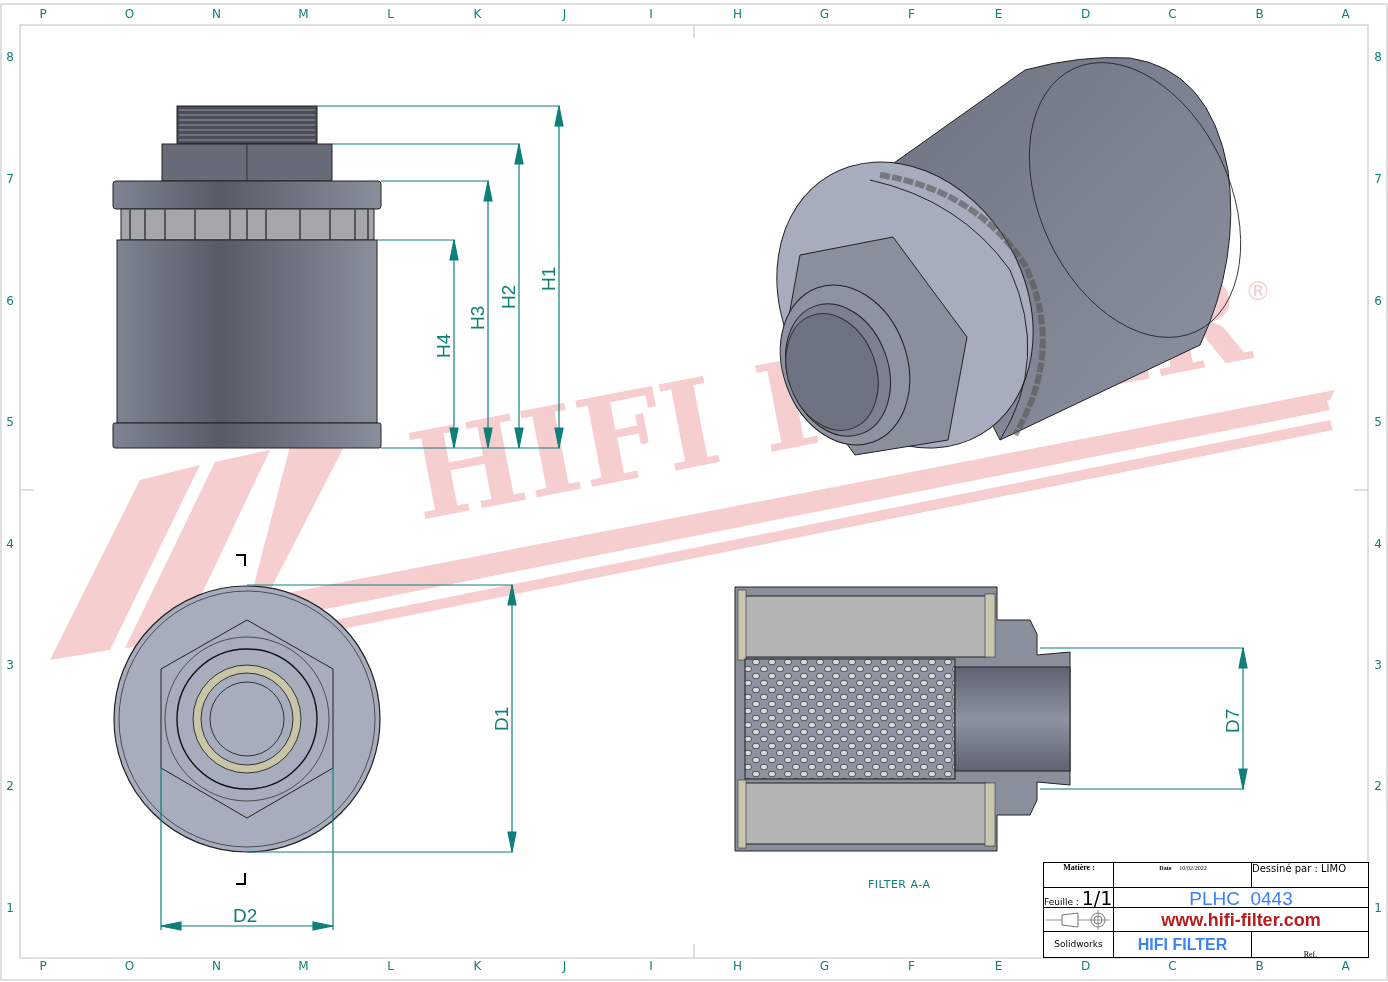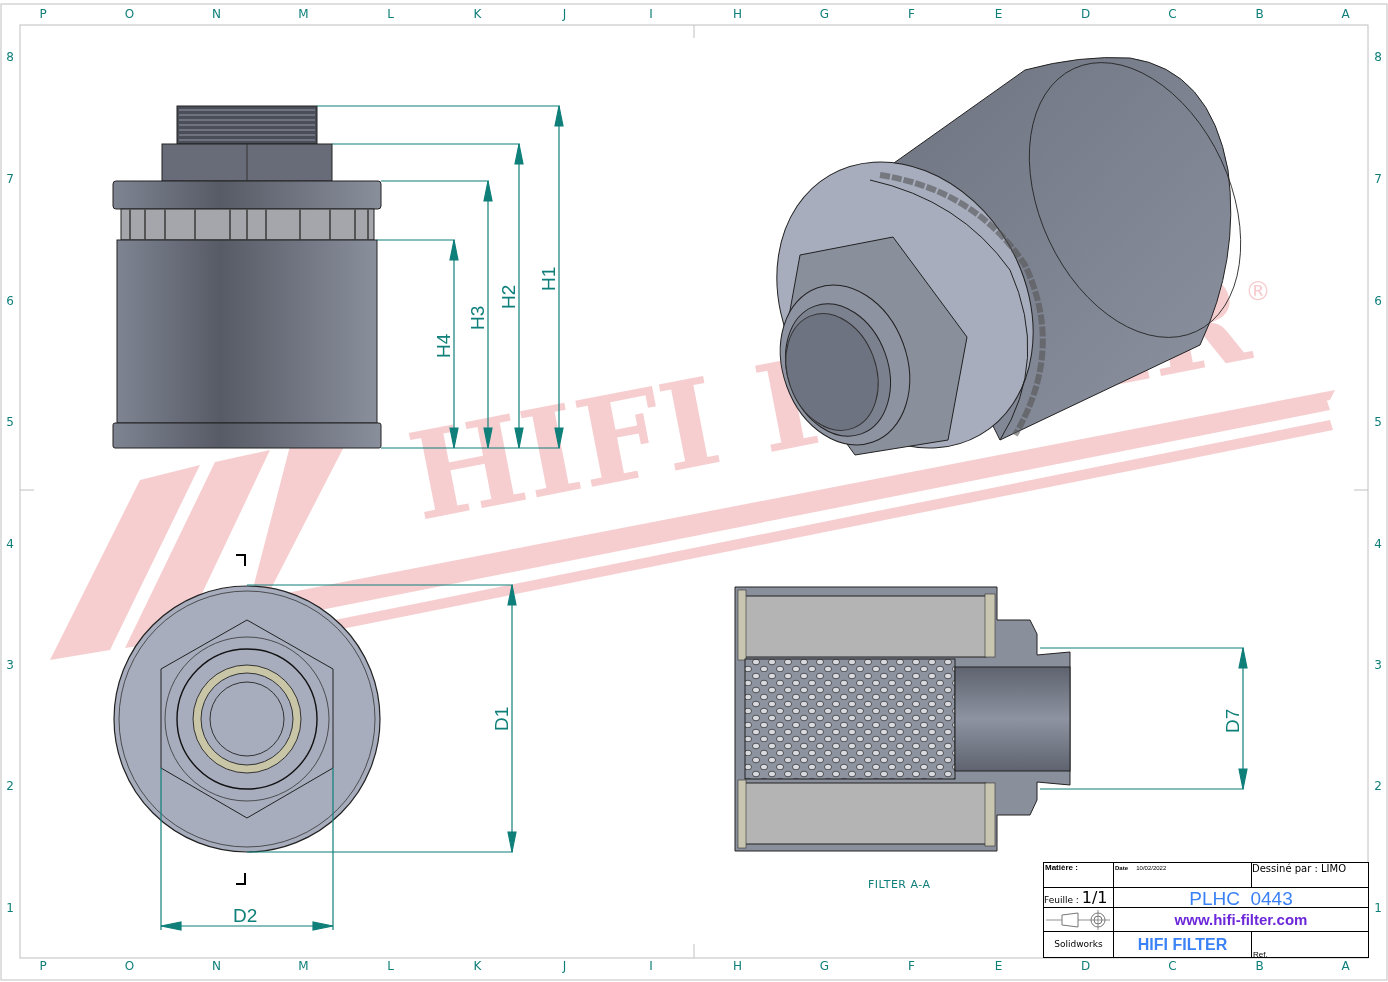--- a/index.html
+++ b/index.html
@@ -2,21 +2,21 @@
 <html><head>
 <meta charset="utf-8">
 <style>
   html, body { margin: 0; padding: 0; background: #ffffff; }
   body { width: 1388px; height: 982px; position: relative; overflow: hidden; font-family: "Liberation Sans", sans-serif; }
   .sheet { position: absolute; left: 0; top: 0; width: 1388px; height: 982px; }
   .zone-label { position: absolute; color: #0f7f7a; font-family: "DejaVu Sans", sans-serif; font-size: 12px; text-align: center; }
   .dim-label { font-family: "Liberation Sans", sans-serif; fill: #0f7f7a; font-size: 19px; }
   .title-block { position: absolute; left: 1043px; top: 862px; width: 324px; height: 94px; border: 1px solid #000; background: #fff; }
   .tb-cell { position: absolute; border-right: 1px solid #000; border-bottom: 1px solid #000; box-sizing: border-box; overflow: hidden; }
-  .tb-small { font-size: 8px; color: #000; font-family: Liberation Sans, sans-serif; padding-left: 1px; }
+  .tb-small { font-size: 8px; color: #000; font-family: Liberation Serif, serif; padding-left: 1px; text-align: center; }
   .tb-red { color: #3b82f6; text-align: center; }
   .coupe { position: absolute; left: 868px; top: 878px; color: #0f7f7a; font-size: 11px; font-family: "DejaVu Sans", sans-serif; letter-spacing: 0.5px; }
 </style>
 </head>
 <body>
 
 <div class="sheet">
 
   <svg width="1388" height="982" viewBox="0 0 1388 982" style="position:absolute;left:0;top:0">
     <defs>
@@ -255,33 +255,33 @@
 
     <div class="tb-cell tb-small" style="left:0;top:0;width:70px;height:25px;font-weight:bold">Matière :</div>
     <div class="tb-cell tb-small" style="left:70px;top:0;width:138px;height:25px">
       <span style="font-size:6px;font-weight:bold">Date</span>
       <span style="font-size:6px;margin-left:6px">10/02/2022</span>
     </div>
     <div class="tb-cell" style="left:208px;top:0;width:116px;height:25px;font-size:10px;font-family:'DejaVu Sans',sans-serif;border-right:none">Dessiné par : LIMO</div>
 
     <div class="tb-cell" style="left:0;top:25px;width:70px;height:20px;font-size:9px;font-family:'DejaVu Sans',sans-serif;line-height:20px">
       <span>Feuille :</span>
-      <span style="font-size:16px">1/1</span>
+      <span style="font-size:19px">1/1</span>
     </div>
     <div class="tb-cell tb-red" style="left:70px;top:25px;width:254px;height:20px;font-size:19px;line-height:22px;border-right:none">PLHC_0443</div>
 
     <div class="tb-cell" style="left:0;top:45px;width:70px;height:24px">
       <svg width="70" height="24">
         <line x1="2" y1="12" x2="66" y2="12" stroke="#777" stroke-width="0.8"></line>
         <polygon points="18,7 34,5 34,19 18,17" fill="#fff" stroke="#777"></polygon>
         <circle cx="54" cy="12" r="7" fill="none" stroke="#777"></circle>
         <circle cx="54" cy="12" r="4" fill="none" stroke="#777"></circle>
         <line x1="54" y1="2" x2="54" y2="22" stroke="#777" stroke-width="0.8"></line>
       </svg>
     </div>
-    <div class="tb-cell" style="left:70px;top:45px;width:254px;height:24px;text-align:center;color:#6d28d9;font-weight:bold;font-size:15px;line-height:24px;border-right:none">www.hifi-filter.com</div>
+    <div class="tb-cell" style="left:70px;top:45px;width:254px;height:24px;text-align:center;color:#b91c1c;font-weight:bold;font-size:18px;line-height:24px;border-right:none">www.hifi-filter.com</div>
 
     <div class="tb-cell" style="left:0;top:69px;width:70px;height:25px;font-size:9px;font-family:'DejaVu Sans',sans-serif;text-align:center;line-height:25px;border-bottom:none">Solidworks</div>
     <div class="tb-cell tb-red" style="left:70px;top:69px;width:138px;height:25px;font-size:16px;font-weight:bold;line-height:25px;border-bottom:none">HIFI FILTER</div>
     <div class="tb-cell tb-small" style="left:208px;top:87px;width:116px;height:25px;border:none">Ref.</div>
   </div>
 
 </div>
 
 </body></html>

